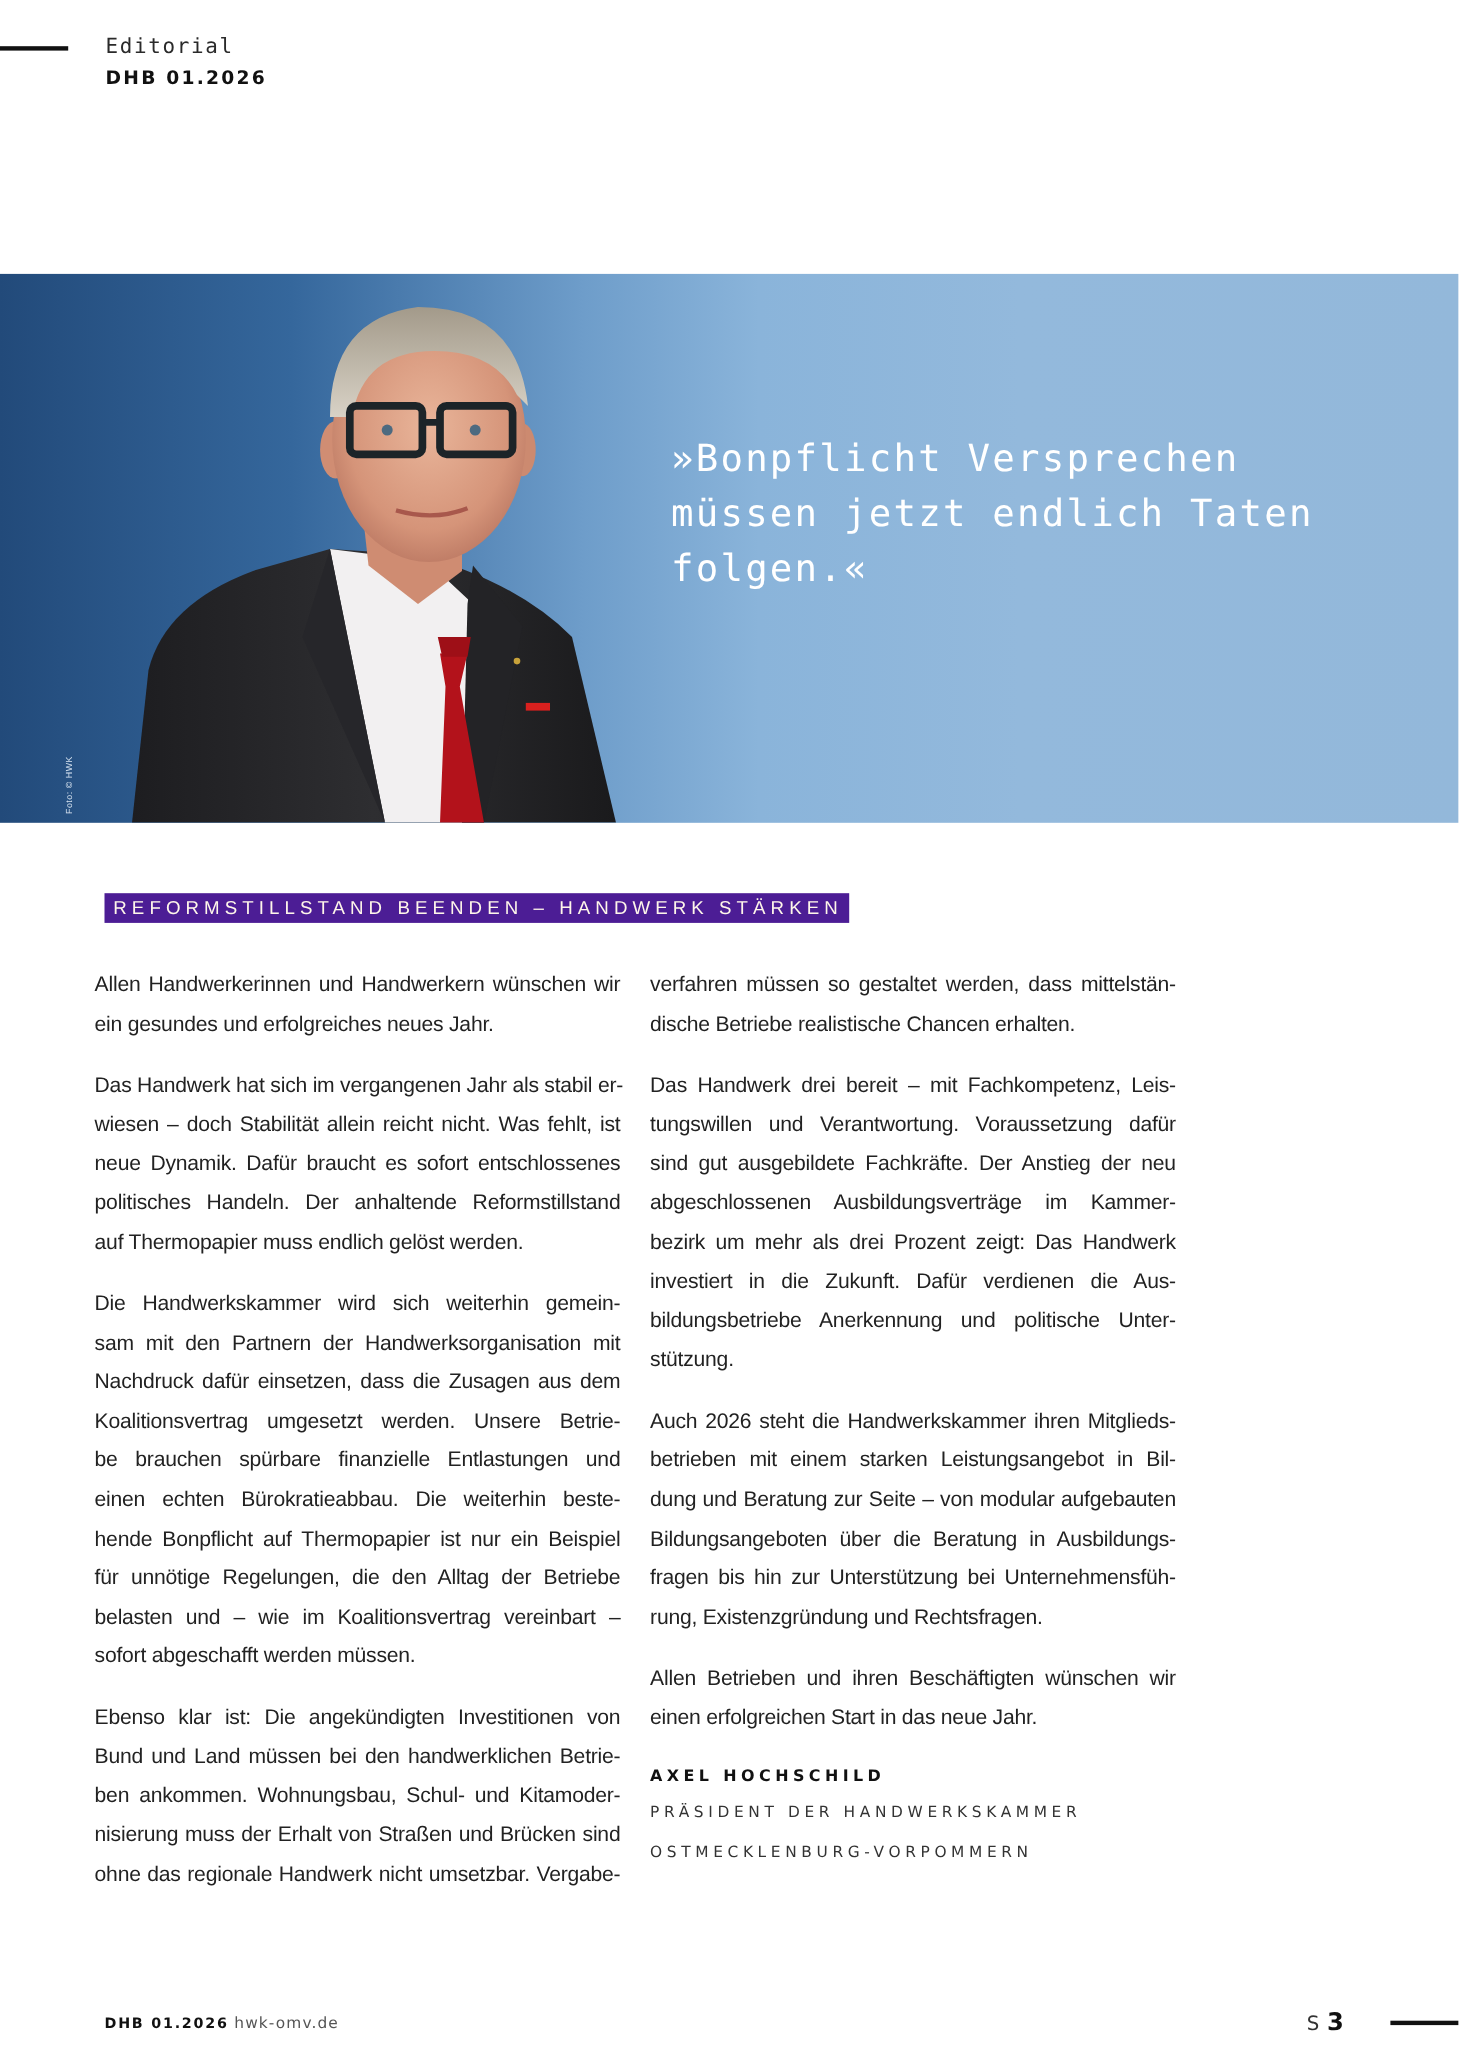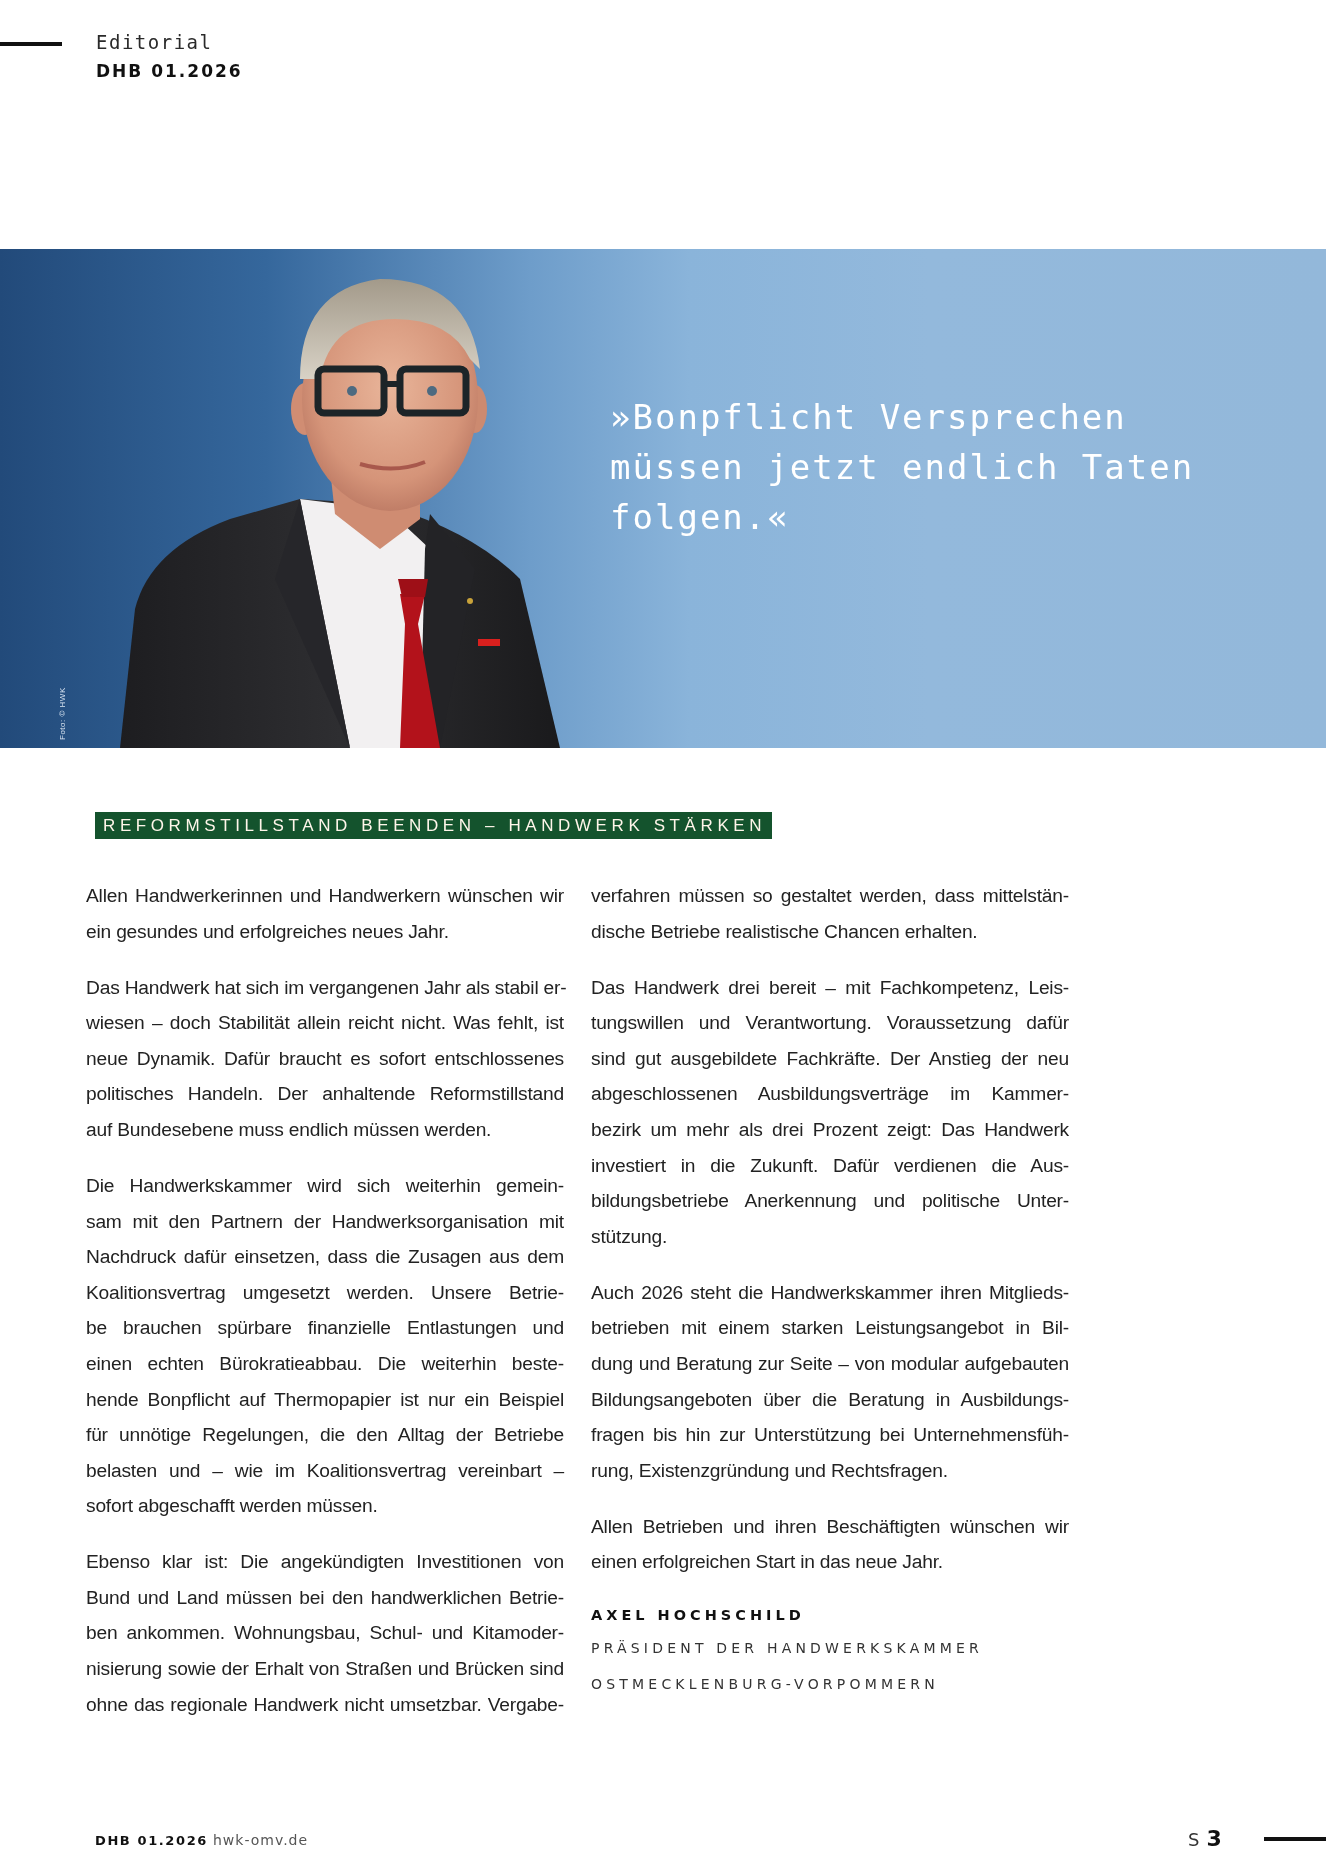--- a/index.html
+++ b/index.html
@@ -32,21 +32,21 @@
   .quote {
     position: absolute; left: 610px; top: 392px; width: 560px;
     font-family: "DejaVu Sans Mono", monospace; font-size: 34px; line-height: 50px;
     color: #ffffff; letter-spacing: 2px; font-weight: normal;
   }
   .quote .line { display: block; white-space: nowrap; }
 
   
   .kicker {
     position: absolute; left: 95px; top: 812px; height: 27px; padding: 0 6px 0 8px;
-    background: #14532d; color: #fff6ea;
+    background: #4c1d95; color: #fff6ea;
     font-family: "Liberation Sans Narrow", "Liberation Sans", sans-serif;
     font-size: 17px; line-height: 27px; letter-spacing: 4.6px; white-space: nowrap;
   }
 
   
   .col {
     position: absolute; top: 878px; width: 478px;
     font-family: "Liberation Sans", sans-serif; font-size: 19.2px; line-height: 35.6px;
     color: #222; letter-spacing: -0.2px;
   }
@@ -149,39 +149,39 @@
 <div class="col left" id="col-left">
     <p>
       <span class="ln">Allen Handwerkerinnen und Handwerkern wünschen wir</span>
       <span class="ln last">ein gesundes und erfolgreiches neues Jahr.</span>
     </p>
     <p>
       <span class="ln">Das Handwerk hat sich im vergangenen Jahr als stabil er-</span>
       <span class="ln">wiesen – doch Stabilität allein reicht nicht. Was fehlt, ist</span>
       <span class="ln">neue Dynamik. Dafür braucht es sofort entschlossenes</span>
       <span class="ln">politisches Handeln. Der anhaltende Reformstillstand</span>
-      <span class="ln last">auf Bundesebene muss endlich müssen werden.</span>
+      <span class="ln last">auf Thermopapier muss endlich gelöst werden.</span>
     </p>
     <p>
       <span class="ln">Die Handwerkskammer wird sich weiterhin gemein-</span>
       <span class="ln">sam mit den Partnern der Handwerksorganisation mit</span>
       <span class="ln">Nachdruck dafür einsetzen, dass die Zusagen aus dem</span>
       <span class="ln">Koalitionsvertrag umgesetzt werden. Unsere Betrie-</span>
       <span class="ln">be brauchen spürbare finanzielle Entlastungen und</span>
       <span class="ln">einen echten Bürokratieabbau. Die weiterhin beste-</span>
       <span class="ln">hende Bonpflicht auf Thermopapier ist nur ein Beispiel</span>
       <span class="ln">für unnötige Regelungen, die den Alltag der Betriebe</span>
       <span class="ln">belasten und – wie im Koalitionsvertrag vereinbart –</span>
       <span class="ln last">sofort abgeschafft werden müssen.</span>
     </p>
     <p>
       <span class="ln">Ebenso klar ist: Die angekündigten Investitionen von</span>
       <span class="ln">Bund und Land müssen bei den handwerklichen Betrie-</span>
       <span class="ln">ben ankommen. Wohnungsbau, Schul- und Kitamoder-</span>
-      <span class="ln">nisierung sowie der Erhalt von Straßen und Brücken sind</span>
+      <span class="ln">nisierung muss der Erhalt von Straßen und Brücken sind</span>
       <span class="ln">ohne das regionale Handwerk nicht umsetzbar. Vergabe-</span>
     </p>
   </div>
 <div class="col right" id="col-right">
   <div id="col-right-paras">
       <p>
         <span class="ln">verfahren müssen so gestaltet werden, dass mittelstän-</span>
         <span class="ln last">dische Betriebe realistische Chancen erhalten.</span>
       </p>
       <p>

